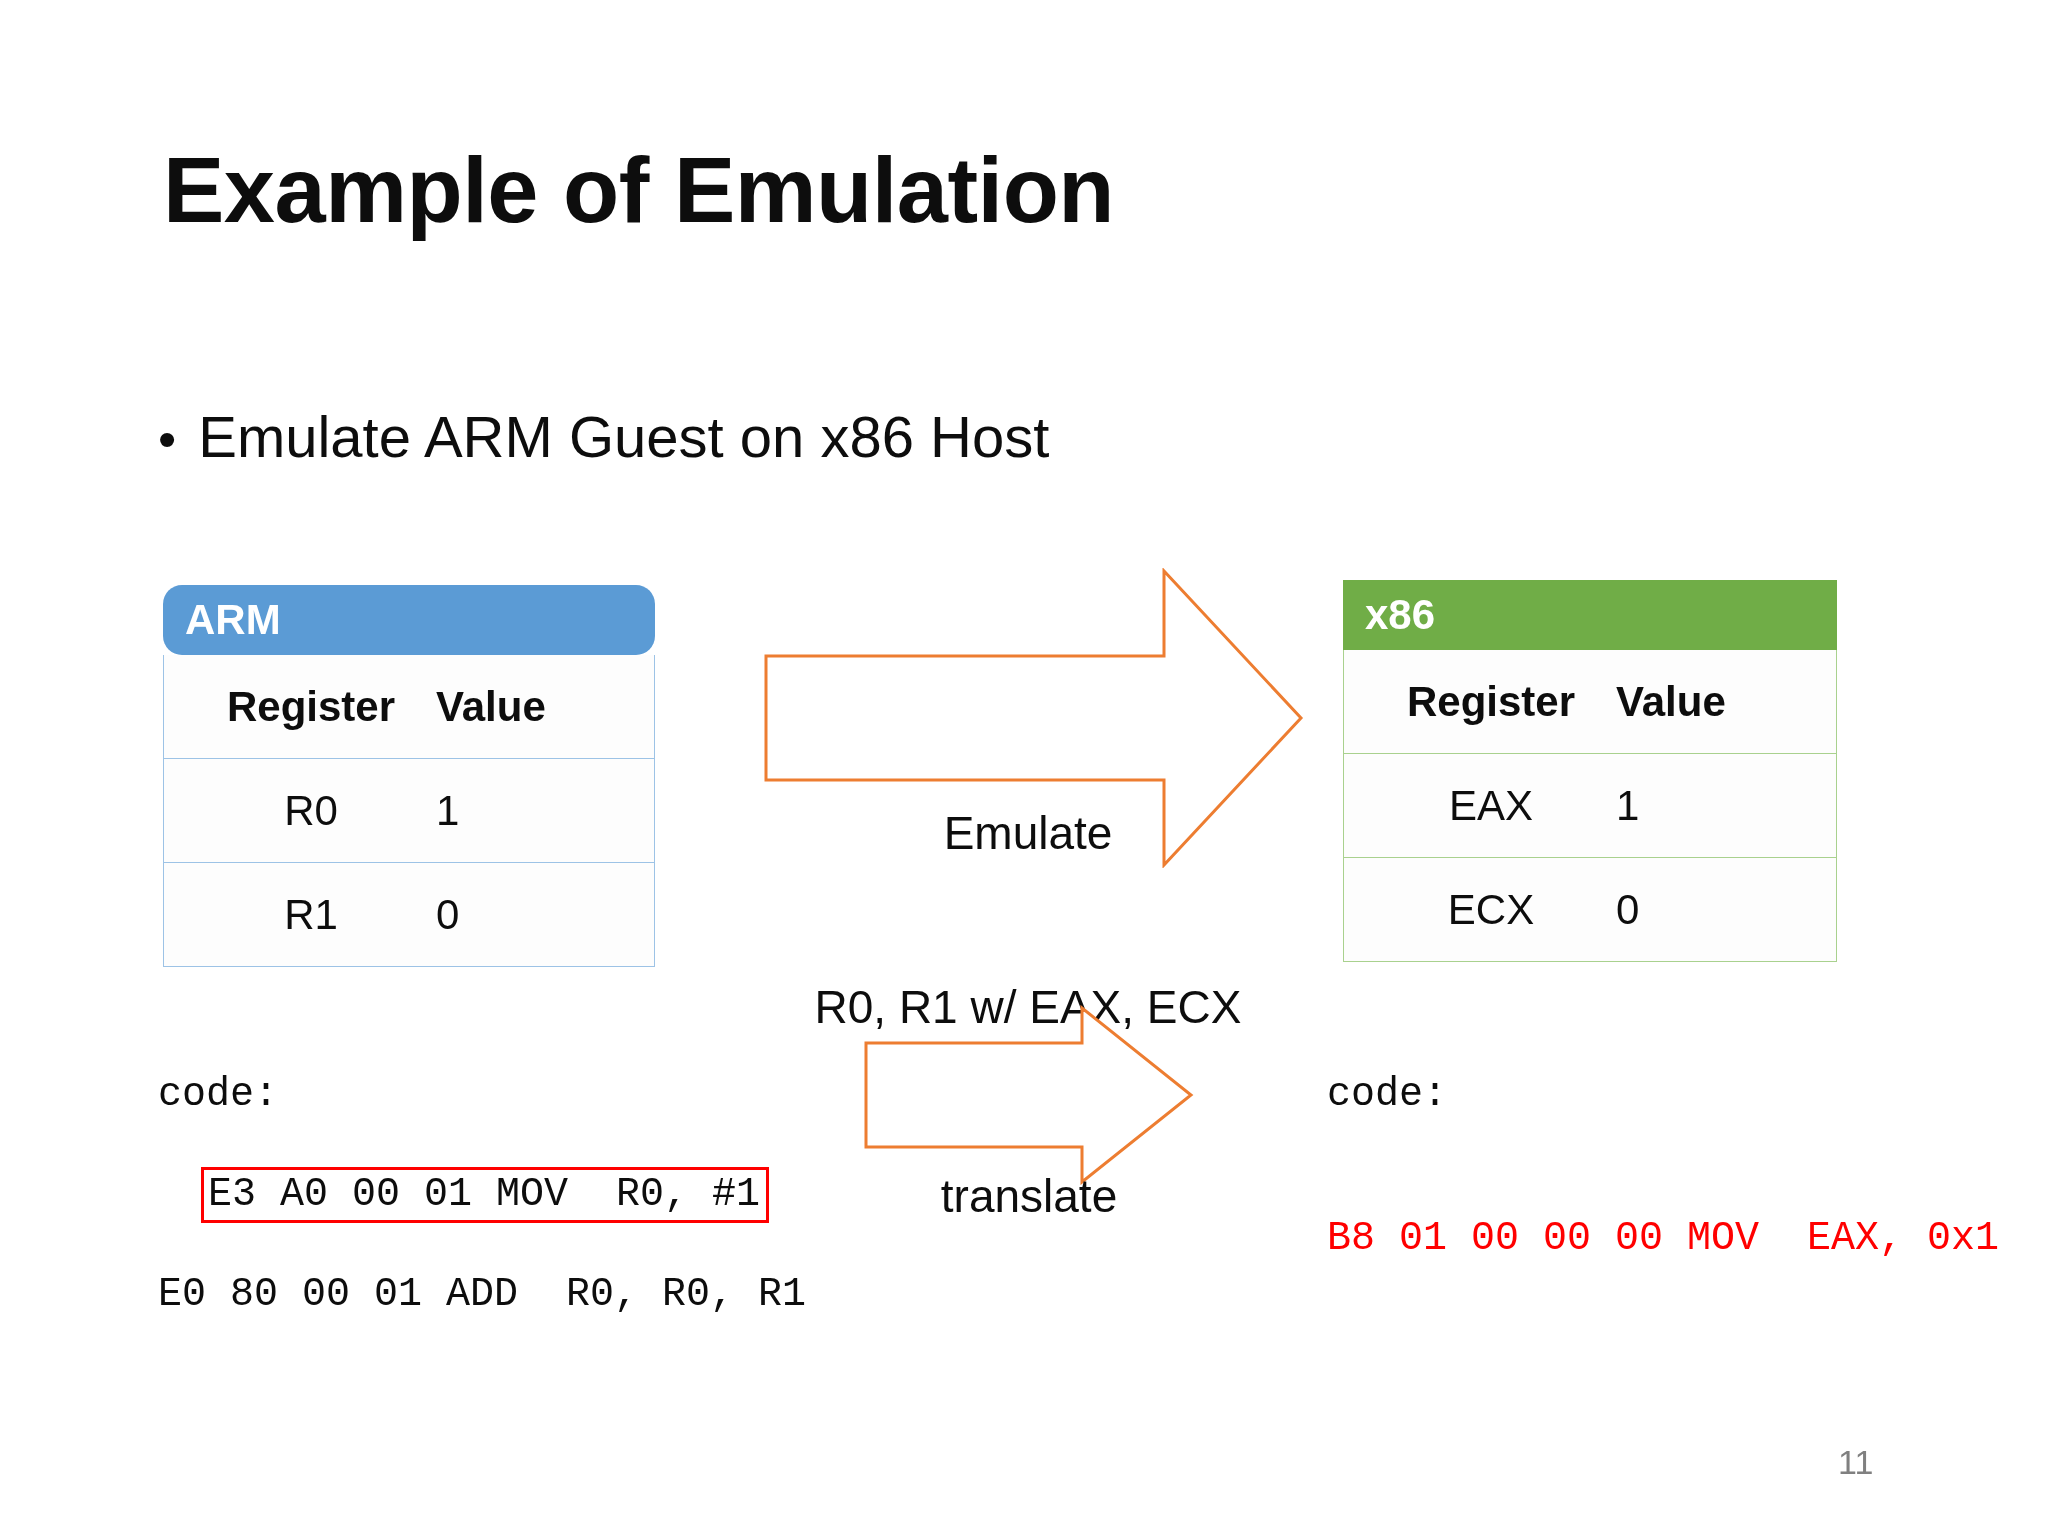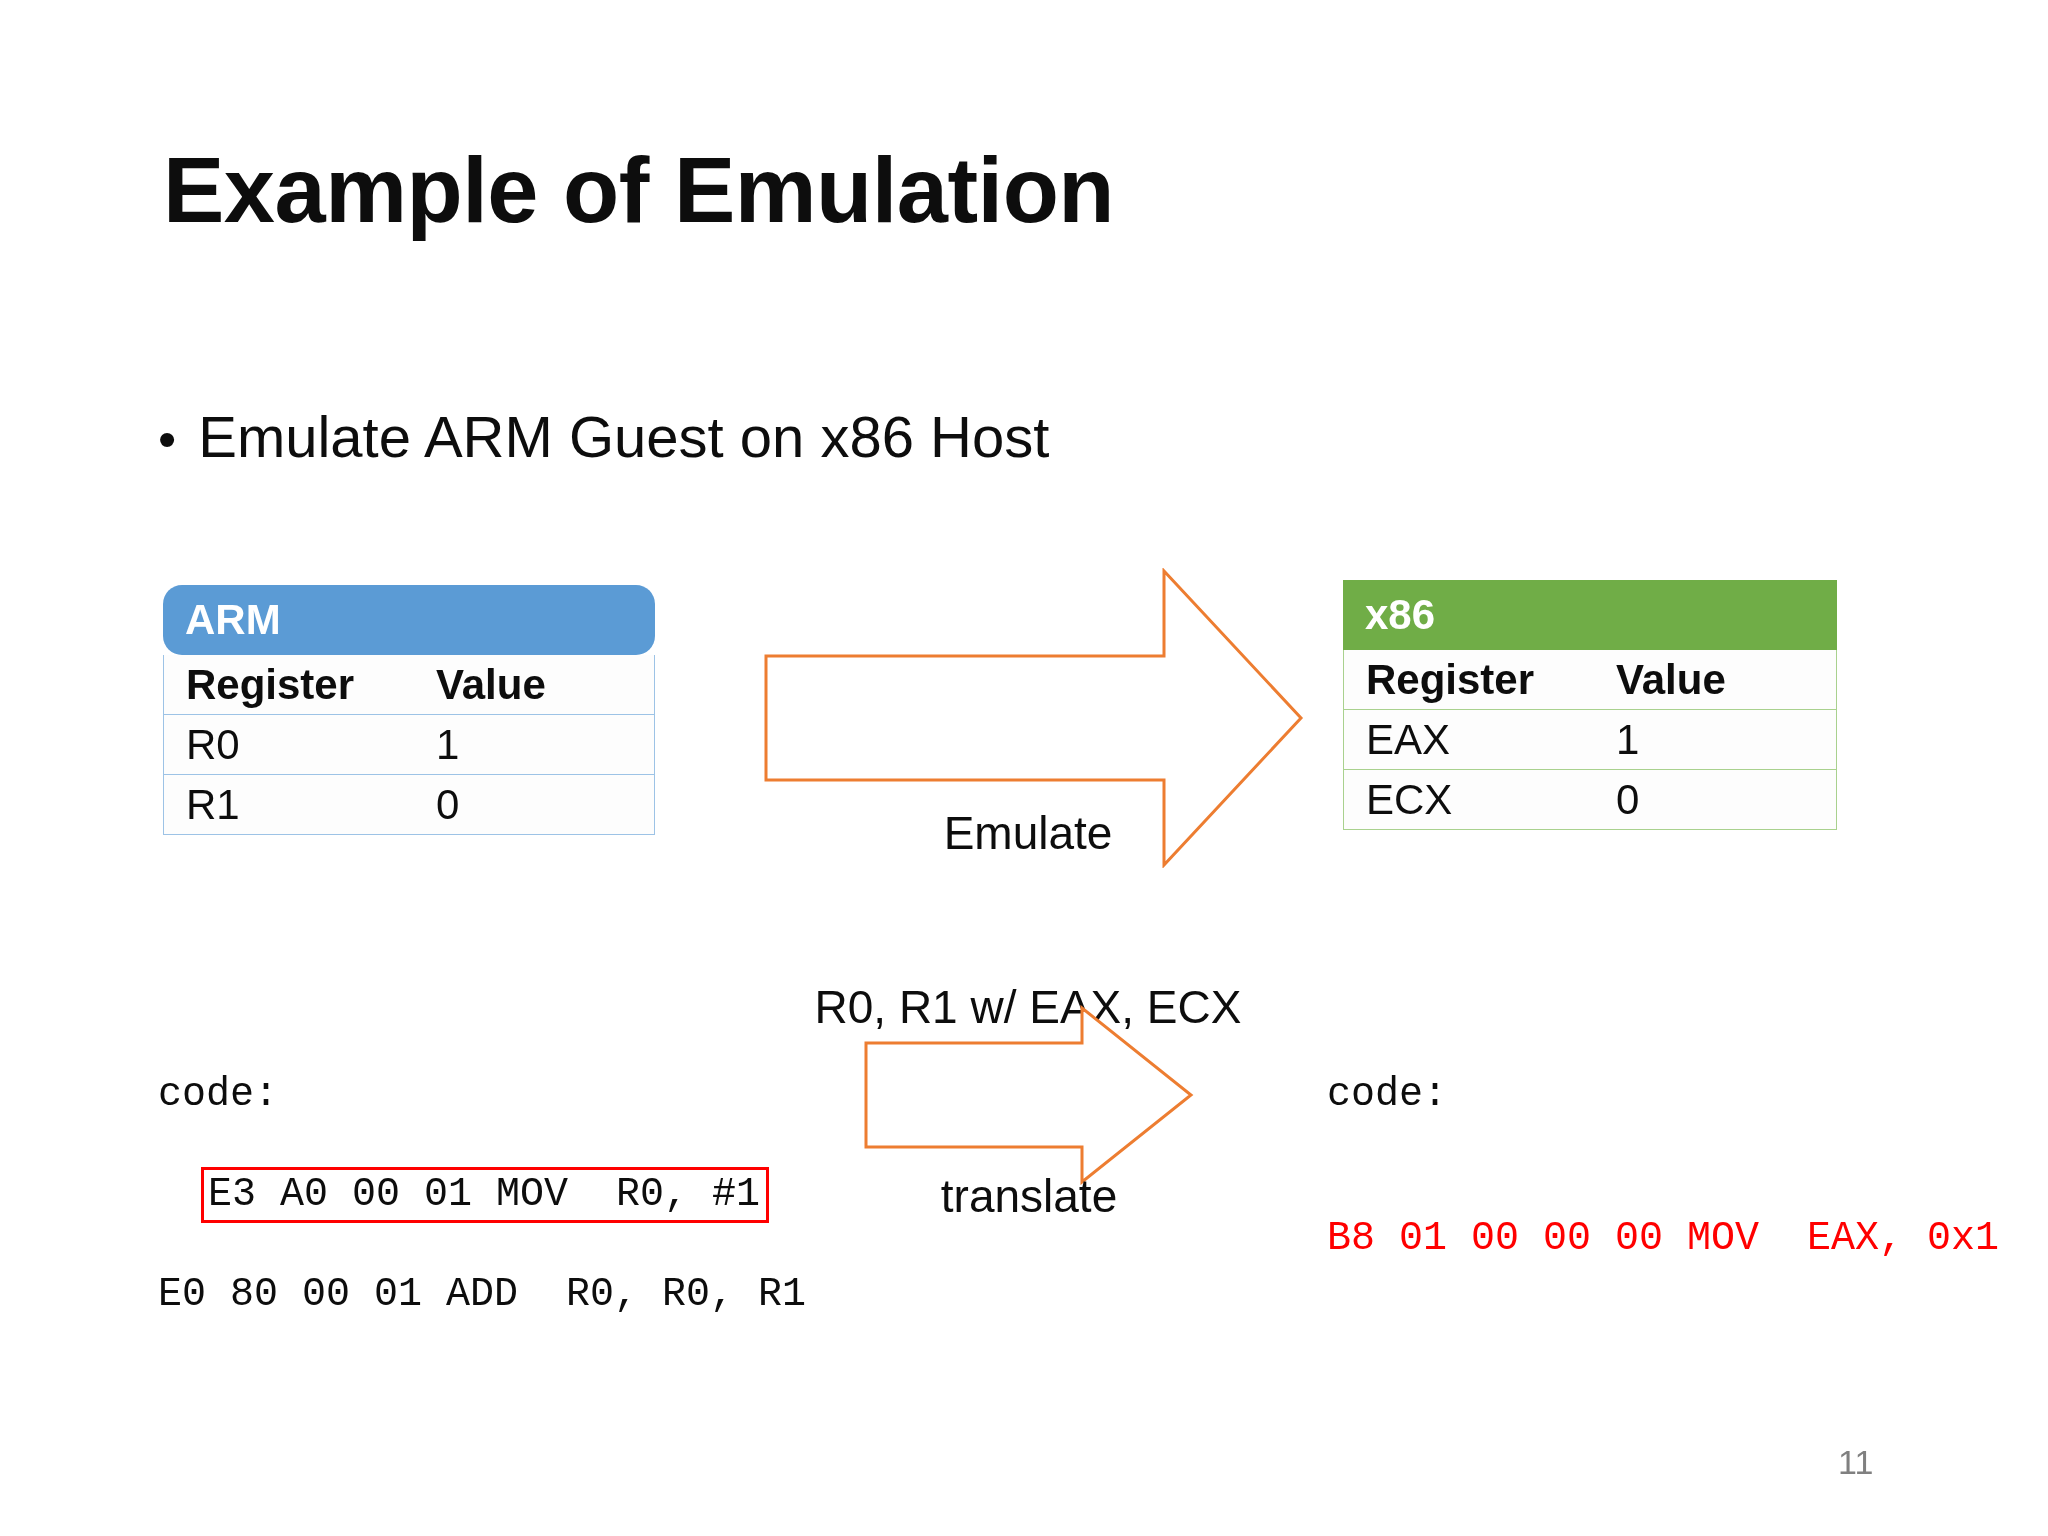--- a/index.html
+++ b/index.html
@@ -63,24 +63,25 @@
     height: 70px;
     display: flex;
     align-items: center;
     padding-left: 22px;
     color: #ffffff;
     font-size: 42px;
     font-weight: bold;
   }
   .reg-table .trow {
     box-sizing: border-box;
-    height: 60px;
+    height: 104px;
     display: flex;
     align-items: center;
     background: #fdfdfd;
+    text-align: center;
   }
   .reg-table .cell-reg {
     padding-left: 22px;
     width: 250px;
     font-size: 42px;
     color: #0d0d0d;
   }
   .reg-table .cell-val {
     font-size: 42px;
     color: #0d0d0d;

